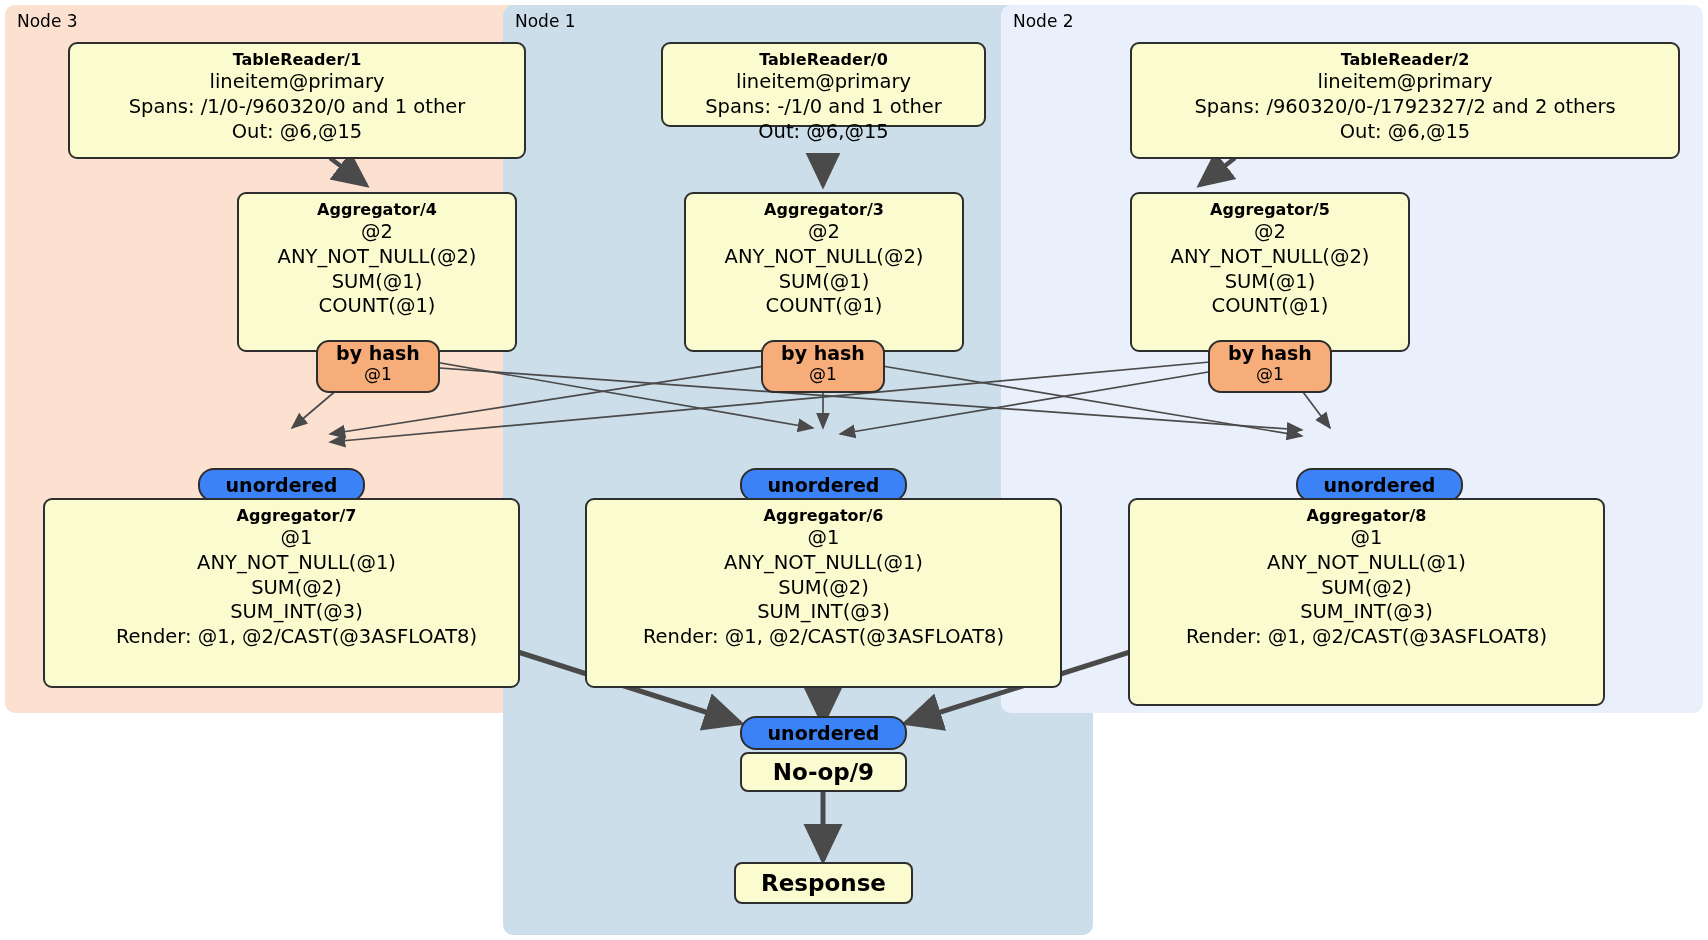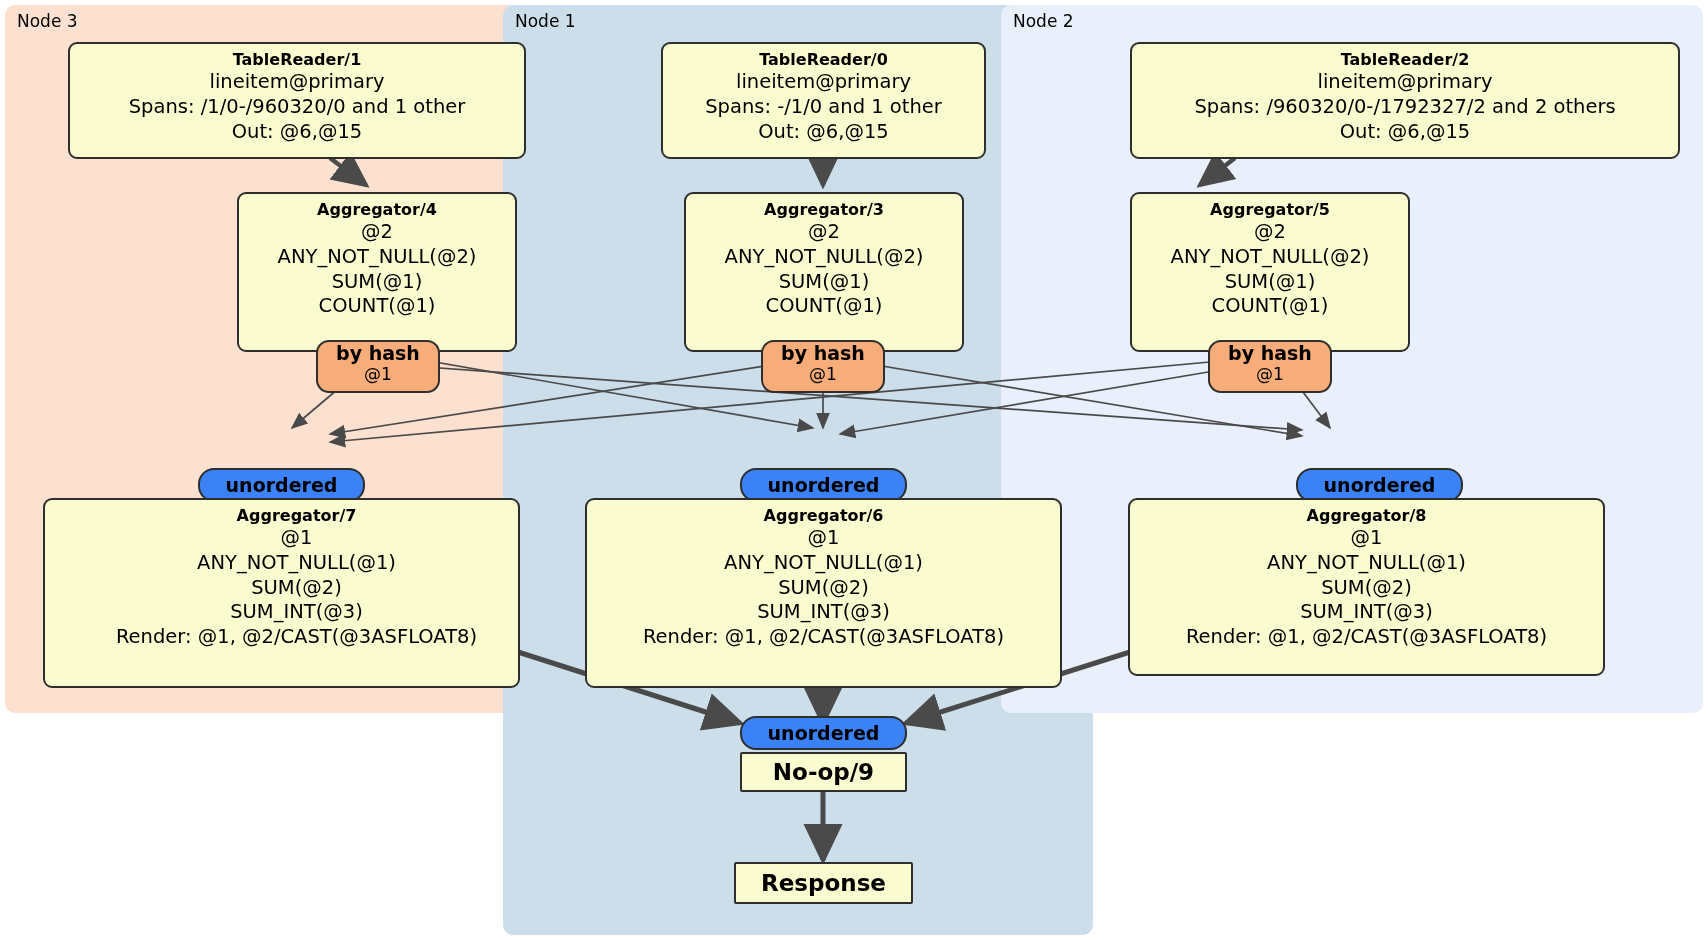--- a/index.html
+++ b/index.html
@@ -121,21 +121,21 @@
     display: flex;
     align-items: center;
     justify-content: center;
     white-space: nowrap;
   }
 
   .noop-box {
     position: absolute;
     background: #fbfbd0;
     border: 2px solid #2e2e2e;
-    border-radius: 2px;
+    border-radius: 8px;
     box-sizing: border-box;
     text-align: center;
     display: flex;
     align-items: center;
     justify-content: center;
     font-weight: bold;
     font-size: 23px;
     color: #000;
     white-space: nowrap;
   }
@@ -191,21 +191,21 @@
     </g>
   </svg>
 
   <div class="proc-box" id="tr1" style="left:68px; top:42px; width:458px; height:117px;">
     <div class="proc-title">TableReader/1</div>
     <div class="proc-line">lineitem@primary</div>
     <div class="proc-line">Spans: /1/0-/960320/0 and 1 other</div>
     <div class="proc-line">Out: @6,@15</div>
   </div>
 
-  <div class="proc-box" id="tr0" style="left:661px; top:42px; width:325px; height:117px;">
+  <div class="proc-box" id="tr0" style="left:661px; top:42px; width:325px; height:85px;">
     <div class="proc-title">TableReader/0</div>
     <div class="proc-line">lineitem@primary</div>
     <div class="proc-line">Spans: -/1/0 and 1 other</div>
     <div class="proc-line">Out: @6,@15</div>
   </div>
 
   <div class="proc-box" id="tr2" style="left:1130px; top:42px; width:550px; height:117px;">
     <div class="proc-title">TableReader/2</div>
     <div class="proc-line">lineitem@primary</div>
     <div class="proc-line">Spans: /960320/0-/1792327/2 and 2 others</div>
@@ -268,21 +268,21 @@
 
   <div class="proc-box" id="agg6" style="left:585px; top:498px; width:477px; height:190px;">
     <div class="proc-title">Aggregator/6</div>
     <div class="proc-line">@1</div>
     <div class="proc-line">ANY_NOT_NULL(@1)</div>
     <div class="proc-line">SUM(@2)</div>
     <div class="proc-line">SUM_INT(@3)</div>
     <div class="proc-line">Render: @1, @2/CAST(@3ASFLOAT8)</div>
   </div>
 
-  <div class="proc-box" id="agg8" style="left:1128px; top:498px; width:477px; height:178px;">
+  <div class="proc-box" id="agg8" style="left:1128px; top:498px; width:477px; height:208px;">
     <div class="proc-title">Aggregator/8</div>
     <div class="proc-line">@1</div>
     <div class="proc-line">ANY_NOT_NULL(@1)</div>
     <div class="proc-line">SUM(@2)</div>
     <div class="proc-line">SUM_INT(@3)</div>
     <div class="proc-line">Render: @1, @2/CAST(@3ASFLOAT8)</div>
   </div>
 
   <div class="sync-pill" id="unord-final" style="left:740px; top:716px; width:167px; height:34px;">unordered</div>
 

